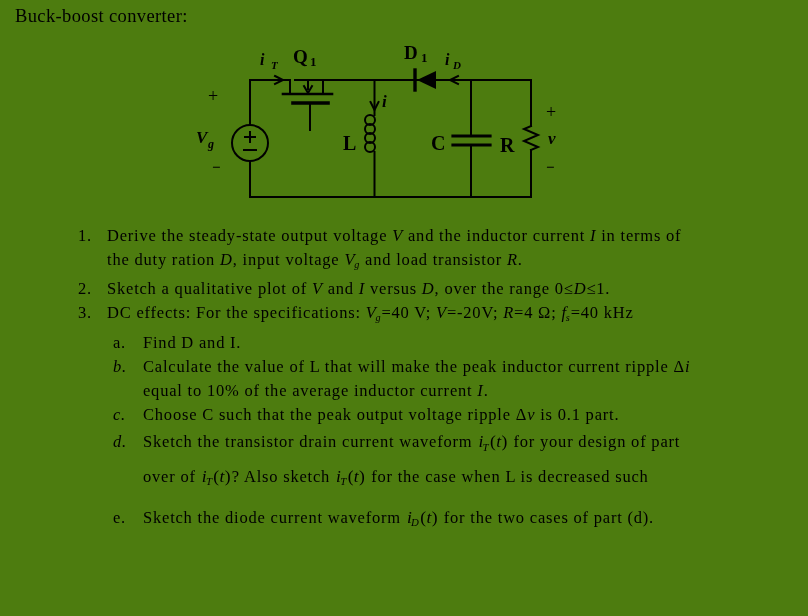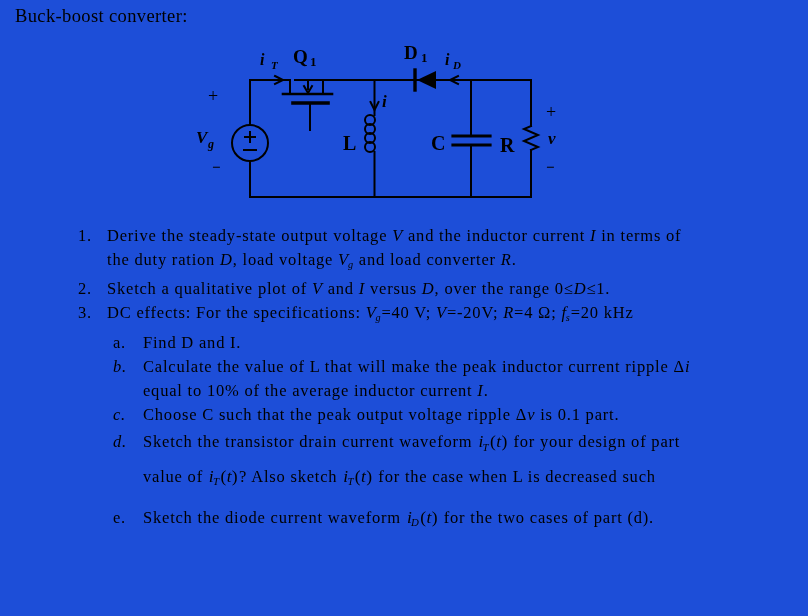--- a/index.html
+++ b/index.html
@@ -1,17 +1,17 @@
 <!DOCTYPE html>
 <html><head>
 <meta charset="utf-8">
 <style>
   html,body { margin:0; padding:0; background:#fff; }
   .page {
-    position:relative; width:808px; height:616px; background:#1d4ed8;
+    position:relative; width:808px; height:616px; background:#4d7c0f;
     font-family:"Liberation Serif", serif; color:#000; overflow:hidden;
   }
   .title {
     position:absolute; left:15px; top:3px;
     font-size:18.5px; line-height:26px; letter-spacing:0.02em;
   }
   .circuit { position:absolute; left:190px; top:40px; }
   .ct { font-family:"Liberation Serif", serif; fill:#000; }
   .b  { font-weight:bold; }
   .bi { font-weight:bold; font-style:italic; }
@@ -93,25 +93,25 @@
     <text class="ct bi" font-size="12" x="18" y="108">g</text>
     <text class="ct" font-size="18" x="18" y="62">+</text>
     <text class="ct b" font-size="15" x="22" y="132">−</text>
     <text class="ct" font-size="18" x="356" y="78">+</text>
     <text class="ct bi" font-size="17" x="358" y="104">v</text>
     <text class="ct b" font-size="15" x="356" y="132">−</text>
   </svg>
 
   <div class="problems" id="problems">
       <div class="pline ind1"><span class="marker">1.</span><span>Derive the steady-state output voltage </span><span class="it">V</span><span> and the inductor current </span><span class="it">I</span><span> in terms of</span></div>
-      <div class="pline ind1"><span>the duty ration </span><span class="it">D</span><span>, load voltage </span><span class="it">V</span><span class="subi">g</span><span> and load converter </span><span class="it">R</span><span>.</span></div>
+      <div class="pline ind1"><span>the duty ration </span><span class="it">D</span><span>, input voltage </span><span class="it">V</span><span class="subi">g</span><span> and load transistor </span><span class="it">R</span><span>.</span></div>
       <div class="pline ind1"><span class="marker">2.</span><span>Sketch a qualitative plot of </span><span class="it">V</span><span> and </span><span class="it">I</span><span> versus </span><span class="it">D</span><span>, over the range 0≤</span><span class="it">D</span><span>≤1.</span></div>
-      <div class="pline ind1"><span class="marker">3.</span><span>DC effects: For the specifications: </span><span class="it">V</span><span class="subi">g</span><span>=40 V; </span><span class="it">V</span><span>=-20V; </span><span class="it">R</span><span>=4 Ω; </span><span class="it">f</span><span class="subi">s</span><span>=20 kHz</span></div>
+      <div class="pline ind1"><span class="marker">3.</span><span>DC effects: For the specifications: </span><span class="it">V</span><span class="subi">g</span><span>=40 V; </span><span class="it">V</span><span>=-20V; </span><span class="it">R</span><span>=4 Ω; </span><span class="it">f</span><span class="subi">s</span><span>=40 kHz</span></div>
       <div class="pline ind2"><span class="marker">a.</span><span>Find D and I.</span></div>
       <div class="pline ind2"><span class="marker it-marker">b.</span><span>Calculate the value of L that will make the peak inductor current ripple </span><span>Δ</span><span class="it">i</span></div>
       <div class="pline ind2"><span>equal to 10% of the average inductor current </span><span class="it">I</span><span>.</span></div>
       <div class="pline ind2"><span class="marker it-marker">c.</span><span>Choose C such that the peak output voltage ripple </span><span>Δ</span><span class="it">v</span><span> is 0.1 part.</span></div>
       <div class="pline ind2 wide"><span class="marker it-marker">d.</span><span>Sketch the transistor drain current waveform </span><span class="eq"><i>i</i><sub><i>T</i></sub>(<i>t</i>)</span><span> for your design of part</span></div>
-      <div class="pline ind2 wide"><span>value of </span><span class="eq"><i>i</i><sub><i>T</i></sub>(<i>t</i>)</span><span>? Also sketch </span><span class="eq"><i>i</i><sub><i>T</i></sub>(<i>t</i>)</span><span> for the case when L is decreased such</span></div>
+      <div class="pline ind2 wide"><span>over of </span><span class="eq"><i>i</i><sub><i>T</i></sub>(<i>t</i>)</span><span>? Also sketch </span><span class="eq"><i>i</i><sub><i>T</i></sub>(<i>t</i>)</span><span> for the case when L is decreased such</span></div>
       <div class="pline ind2 wide mt6"><span class="marker">e.</span><span>Sketch the diode current waveform </span><span class="eq"><i>i</i><sub><i>D</i></sub>(<i>t</i>)</span><span> for the two cases of part (d).</span></div>
     </div>
 
 </div>
 
 </body></html>

